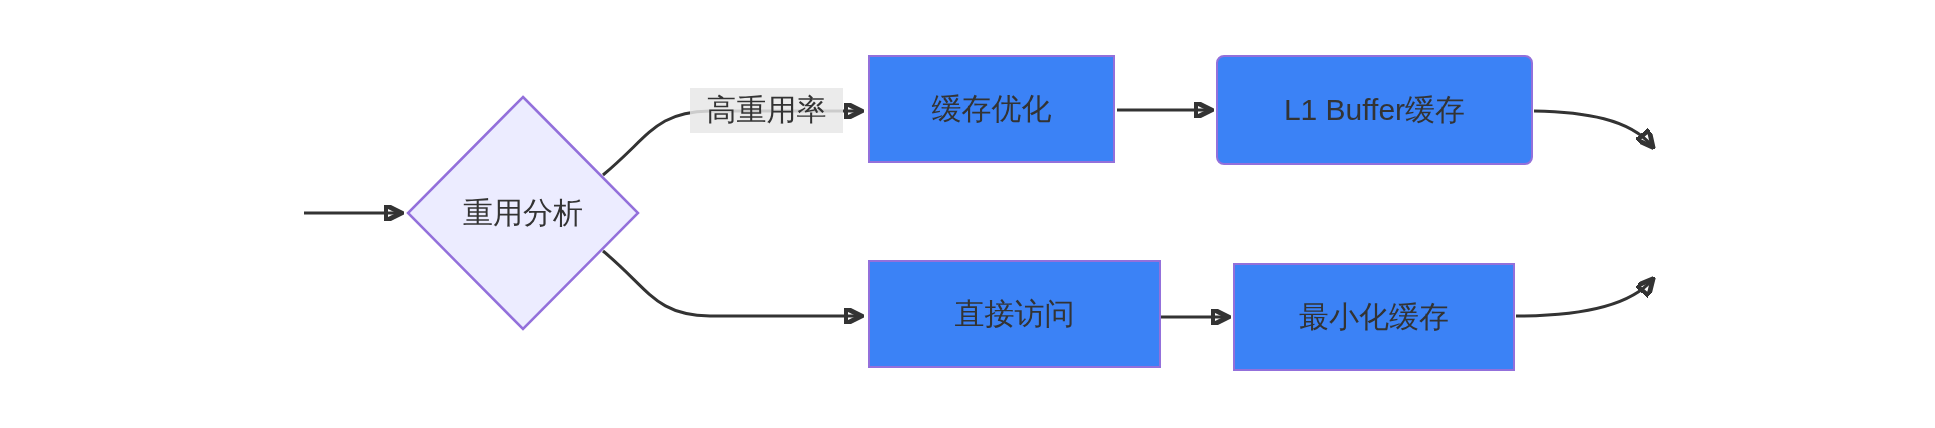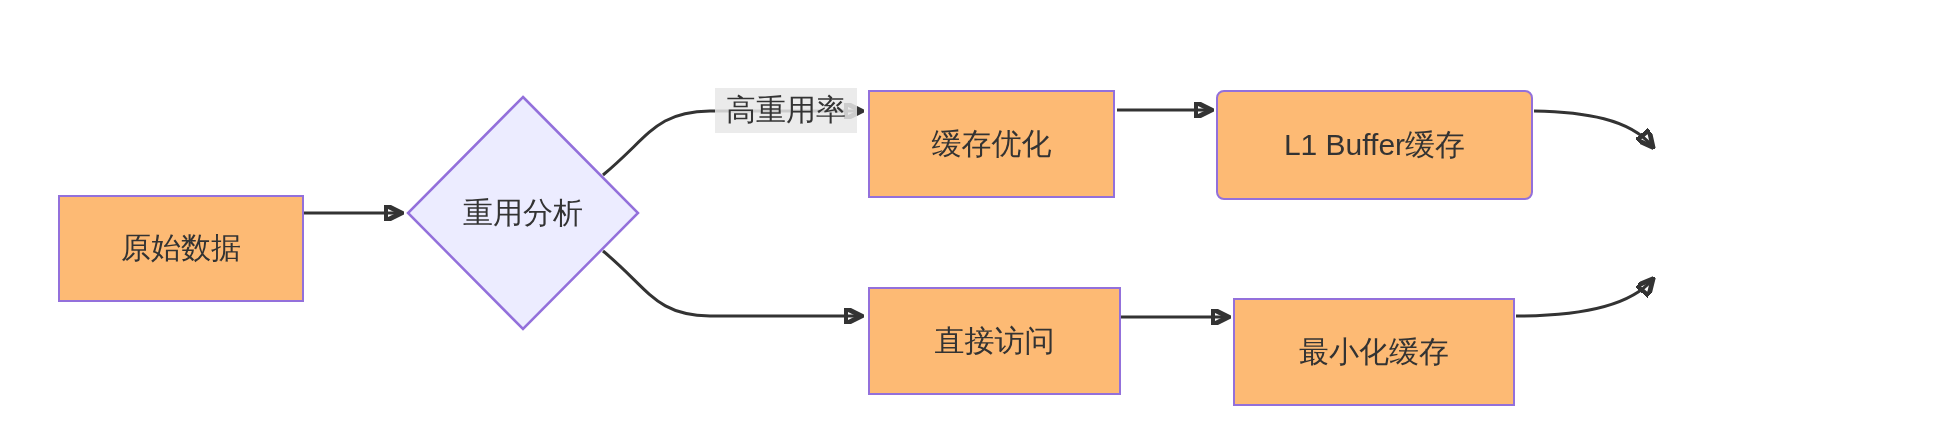--- a/index.html
+++ b/index.html
@@ -32,23 +32,22 @@
     box-sizing: border-box;
     display: flex;
     align-items: center;
     justify-content: center;
     font-size: 30px;
     color: #333333;
     text-align: center;
     white-space: nowrap;
   }
   .node.rect {
-    background: #fdba74;
+    background: #3b82f6;
     border: 2.5px solid #9370DB;
-    margin-top: 35px;
   }
   .node.diamond {
     background: transparent;
   }
   .node.diamond svg {
     position: absolute;
     left: 0;
     top: 0;
     width: 100%;
     height: 100%;
@@ -87,46 +86,43 @@
     </defs>
     <path d="M 304 213 H 400" marker-end="url(#arrow)"></path>
     <path d="M 603 175 C 650 136 655 112 710 111 H 860" marker-end="url(#arrow)"></path>
     <path d="M 1117 110 H 1210" marker-end="url(#arrow)"></path>
     <path d="M 1534 111 C 1585 112 1630 119 1652 146" marker-end="url(#arrow)"></path>
     <path d="M 603 251 C 650 290 655 315 710 316 H 860" marker-end="url(#arrow)"></path>
     <path d="M 1118 317 H 1227" marker-end="url(#arrow)"></path>
     <path d="M 1516 316 C 1575 316 1628 308 1652 280" marker-end="url(#arrow)"></path>
   </svg>
 
-  <div class="node rect" style="left:58px; top:160px; width:246px; height:107px;">
-    <span>原始数据</span>
-  </div>
 
   <div class="node diamond" style="left:406px; top:95px; width:234px; height:236px;align-items:center;">
     <svg viewBox="0 0 234 236">
       <polygon points="117,2 232,118 117,234 2,118"></polygon>
     </svg>
     <span class="diamond-label">重用分析</span>
   </div>
 
   <div class="node rect" style="left:868px; top:55px; width:247px; height:108px;">
     <span>缓存优化</span>
   </div>
 
   <div class="node rect" style="left:1216px; top:55px; width:317px; height:110px;border-radius:8px;">
     <span>L1 Buffer缓存</span>
   </div>
 
-  <div class="node rect" style="left:868px; top:252px; width:253px; height:108px;">
+  <div class="node rect" style="left:868px; top:260px; width:293px; height:108px;">
     <span>直接访问</span>
   </div>
 
   <div class="node rect" style="left:1233px; top:263px; width:282px; height:108px;justify-content:center;">
     <span>最小化缓存</span>
   </div>
 
 
-  <div class="edge-label" style="left:715px; top:88px; width:142px; height:45px;">
+  <div class="edge-label" style="left:690px; top:88px; width:153px; height:45px;">
     <span>高重用率</span>
   </div>
 
 
 </div>
 
 </body></html>

